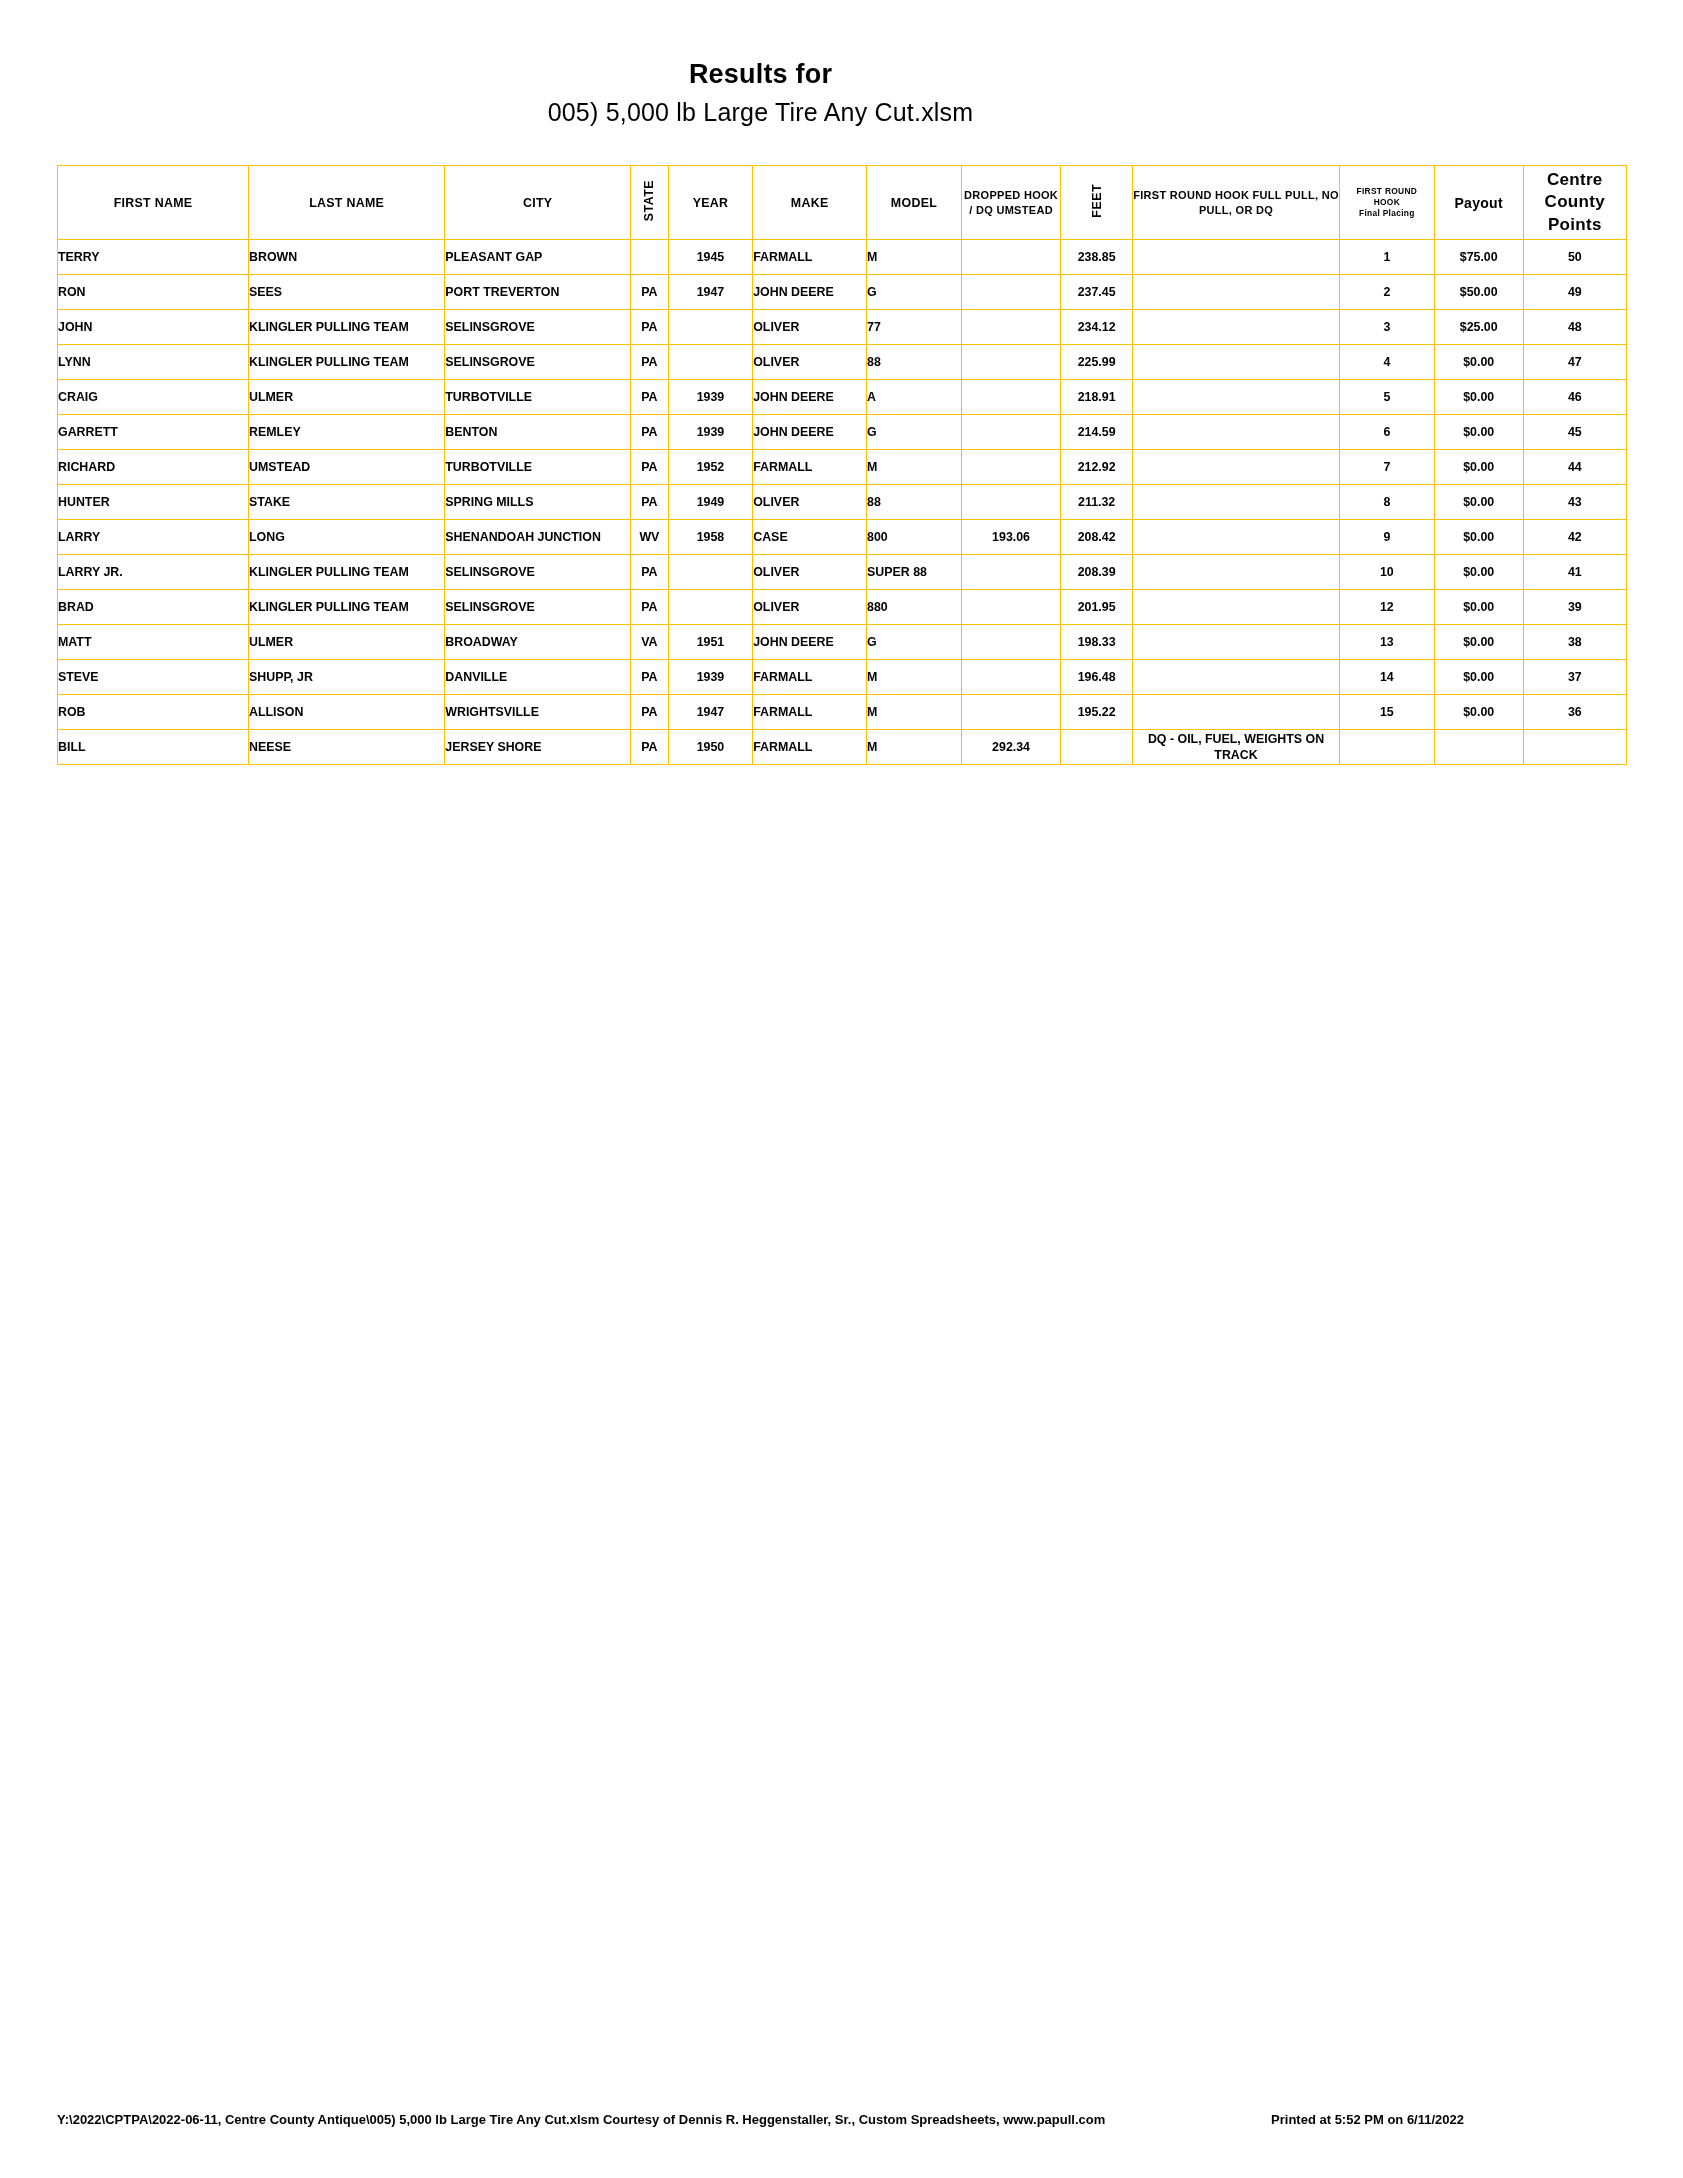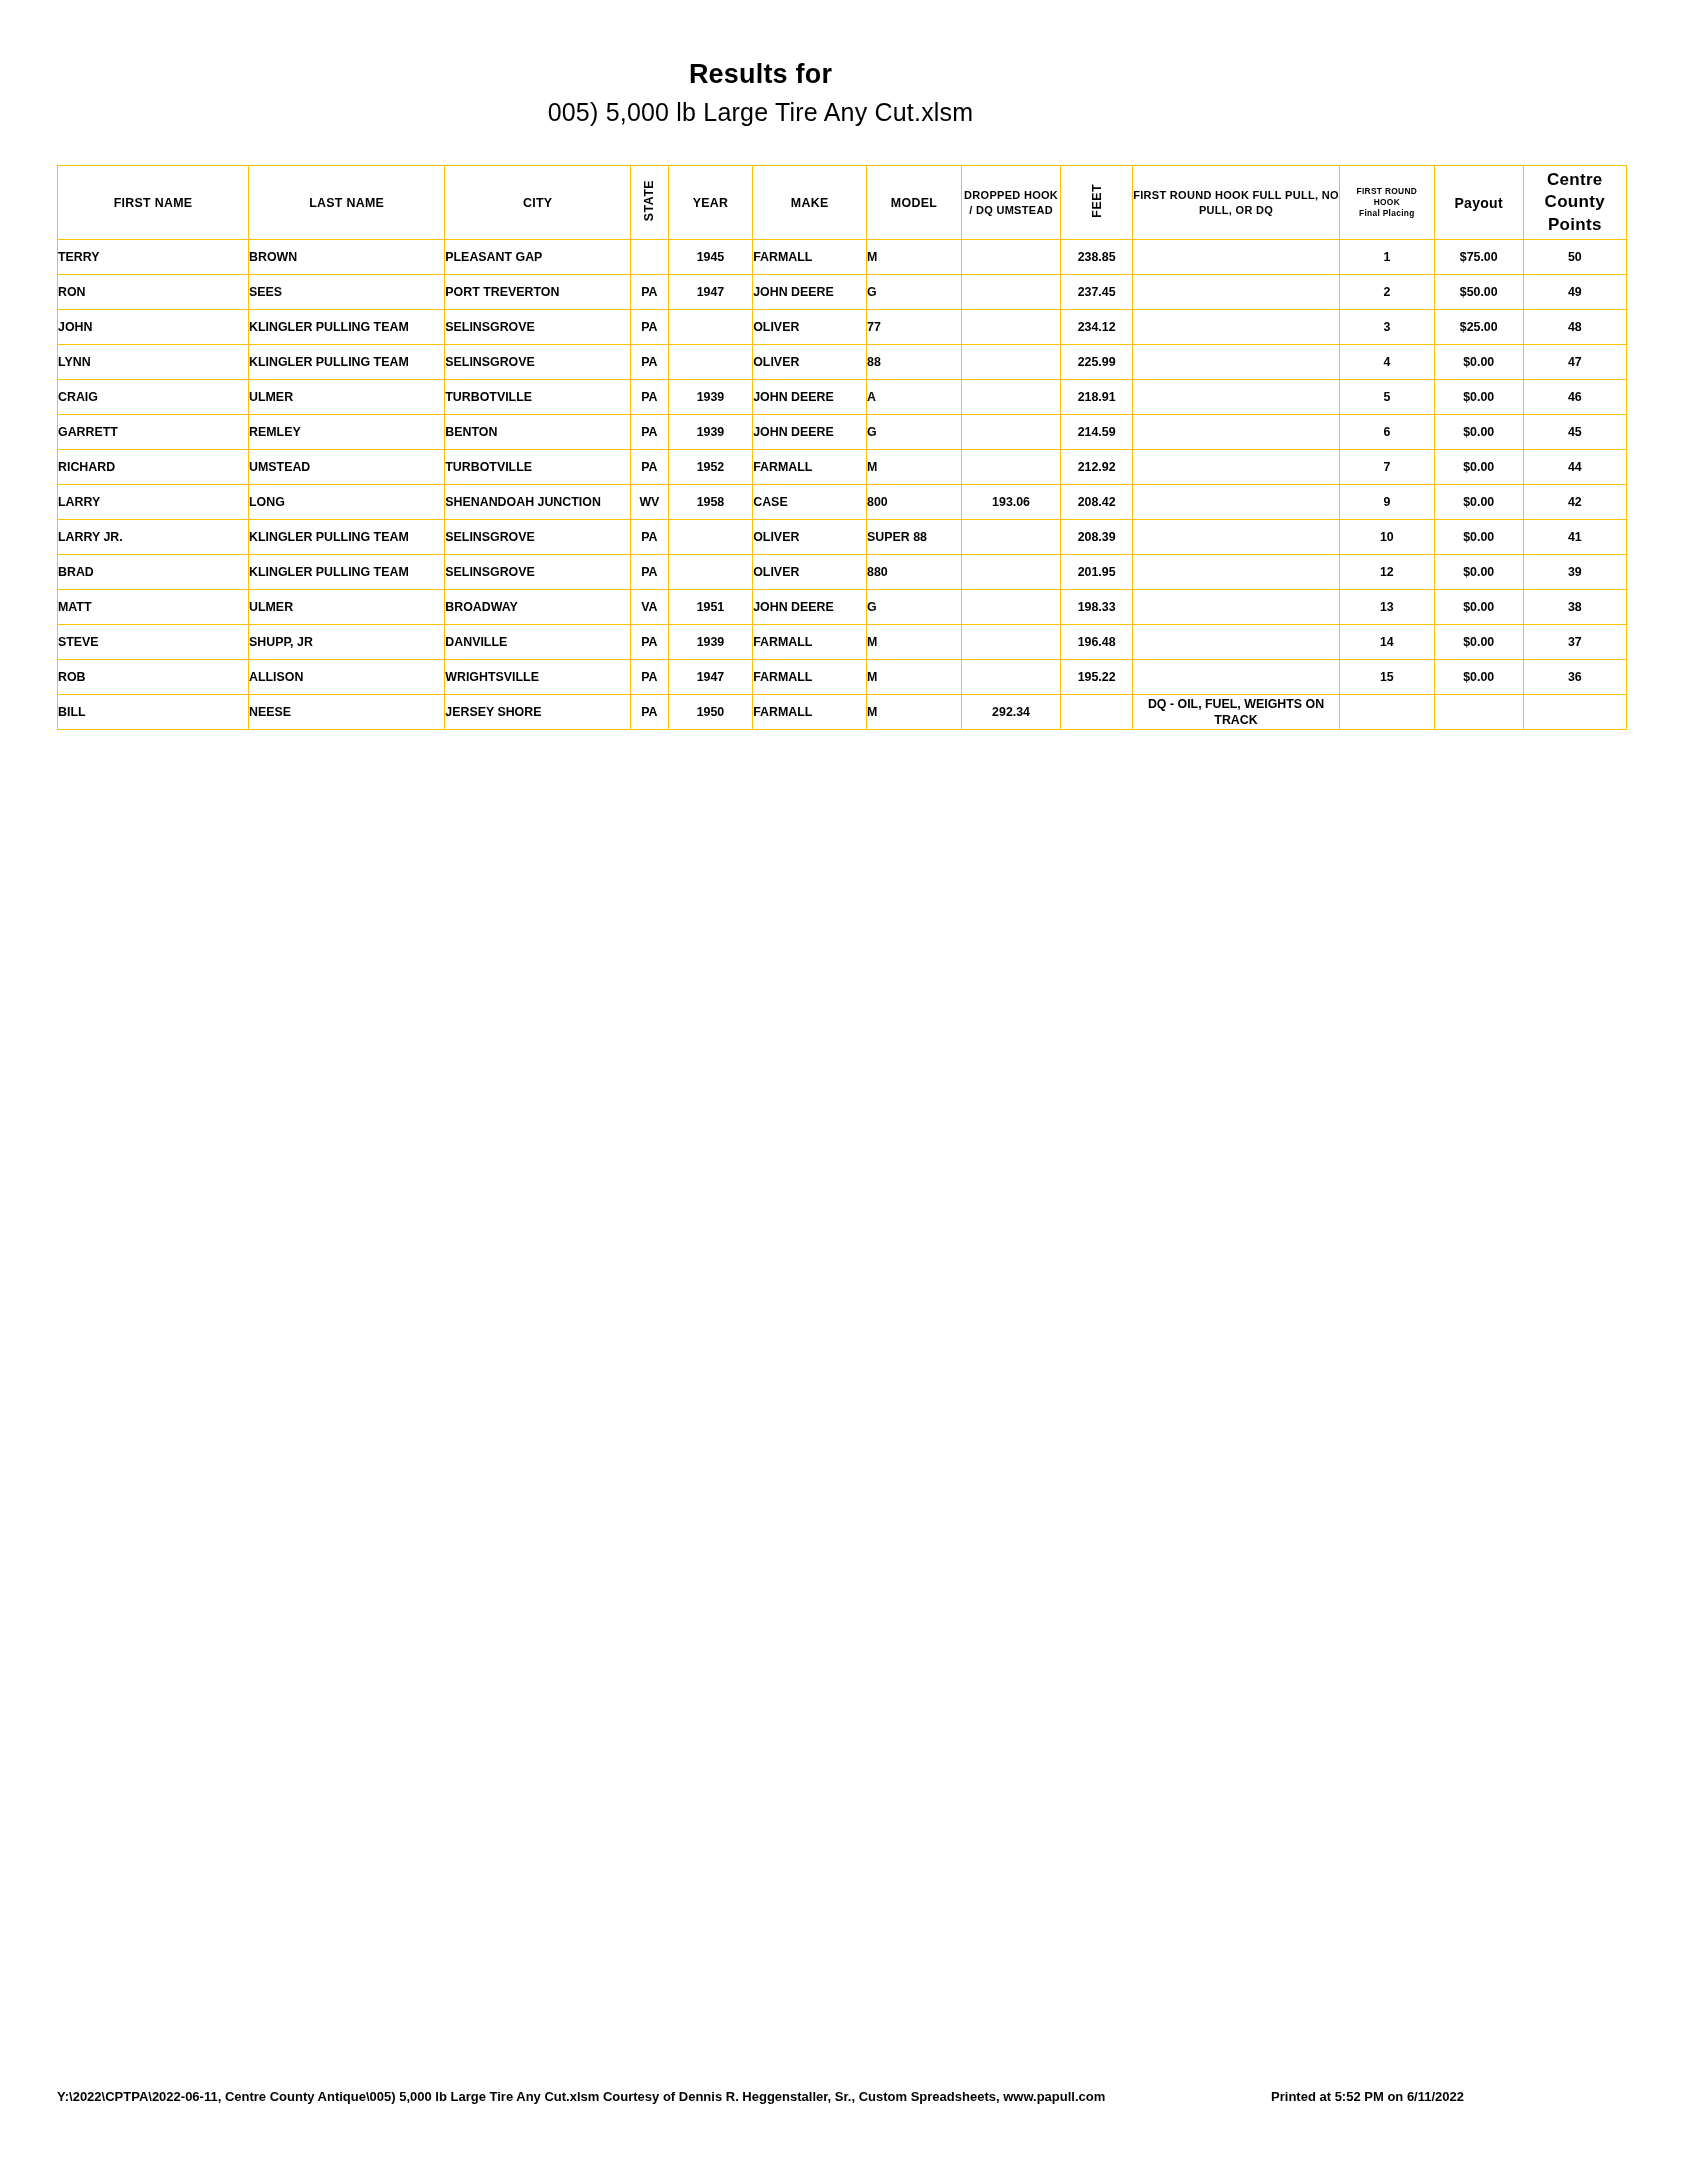--- a/index.html
+++ b/index.html
@@ -102,21 +102,21 @@
   col.c-feet  { width: 69px; }
   col.c-hook  { width: 198px; }
   col.c-place { width: 91px; }
   col.c-pay   { width: 85px; }
   col.c-pts   { width: 99px; }
 
   .footer {
     position: absolute;
     left: 57px;
     right: 57px;
-    bottom: 70px;
+    bottom: 47px;
     font-size: 13px;
     font-weight: bold;
     line-height: 1.7;
     margin-top: 8px;
   }
   .footer-row {
     display: flex;
     justify-content: space-between;
     align-items: flex-start;
   }
@@ -275,20 +275,35 @@
           <td class="l">FARMALL</td>
           <td class="l">M</td>
           <td class="c"></td>
           <td class="c">212.92</td>
           <td class="wrap"></td>
           <td class="c">7</td>
           <td class="c">$0.00</td>
           <td class="c">44</td>
         </tr>
         <tr>
+          <td class="l">HUNTER</td>
+          <td class="l">STAKE</td>
+          <td class="l">SPRING MILLS</td>
+          <td class="c">PA</td>
+          <td class="c">1949</td>
+          <td class="l">OLIVER</td>
+          <td class="l">88</td>
+          <td class="c"></td>
+          <td class="c">211.32</td>
+          <td class="wrap"></td>
+          <td class="c">8</td>
+          <td class="c">$0.00</td>
+          <td class="c">43</td>
+        </tr>
+        <tr>
           <td class="l">LARRY</td>
           <td class="l">LONG</td>
           <td class="l">SHENANDOAH JUNCTION</td>
           <td class="c">WV</td>
           <td class="c">1958</td>
           <td class="l">CASE</td>
           <td class="l">800</td>
           <td class="c">193.06</td>
           <td class="c">208.42</td>
           <td class="wrap"></td>

